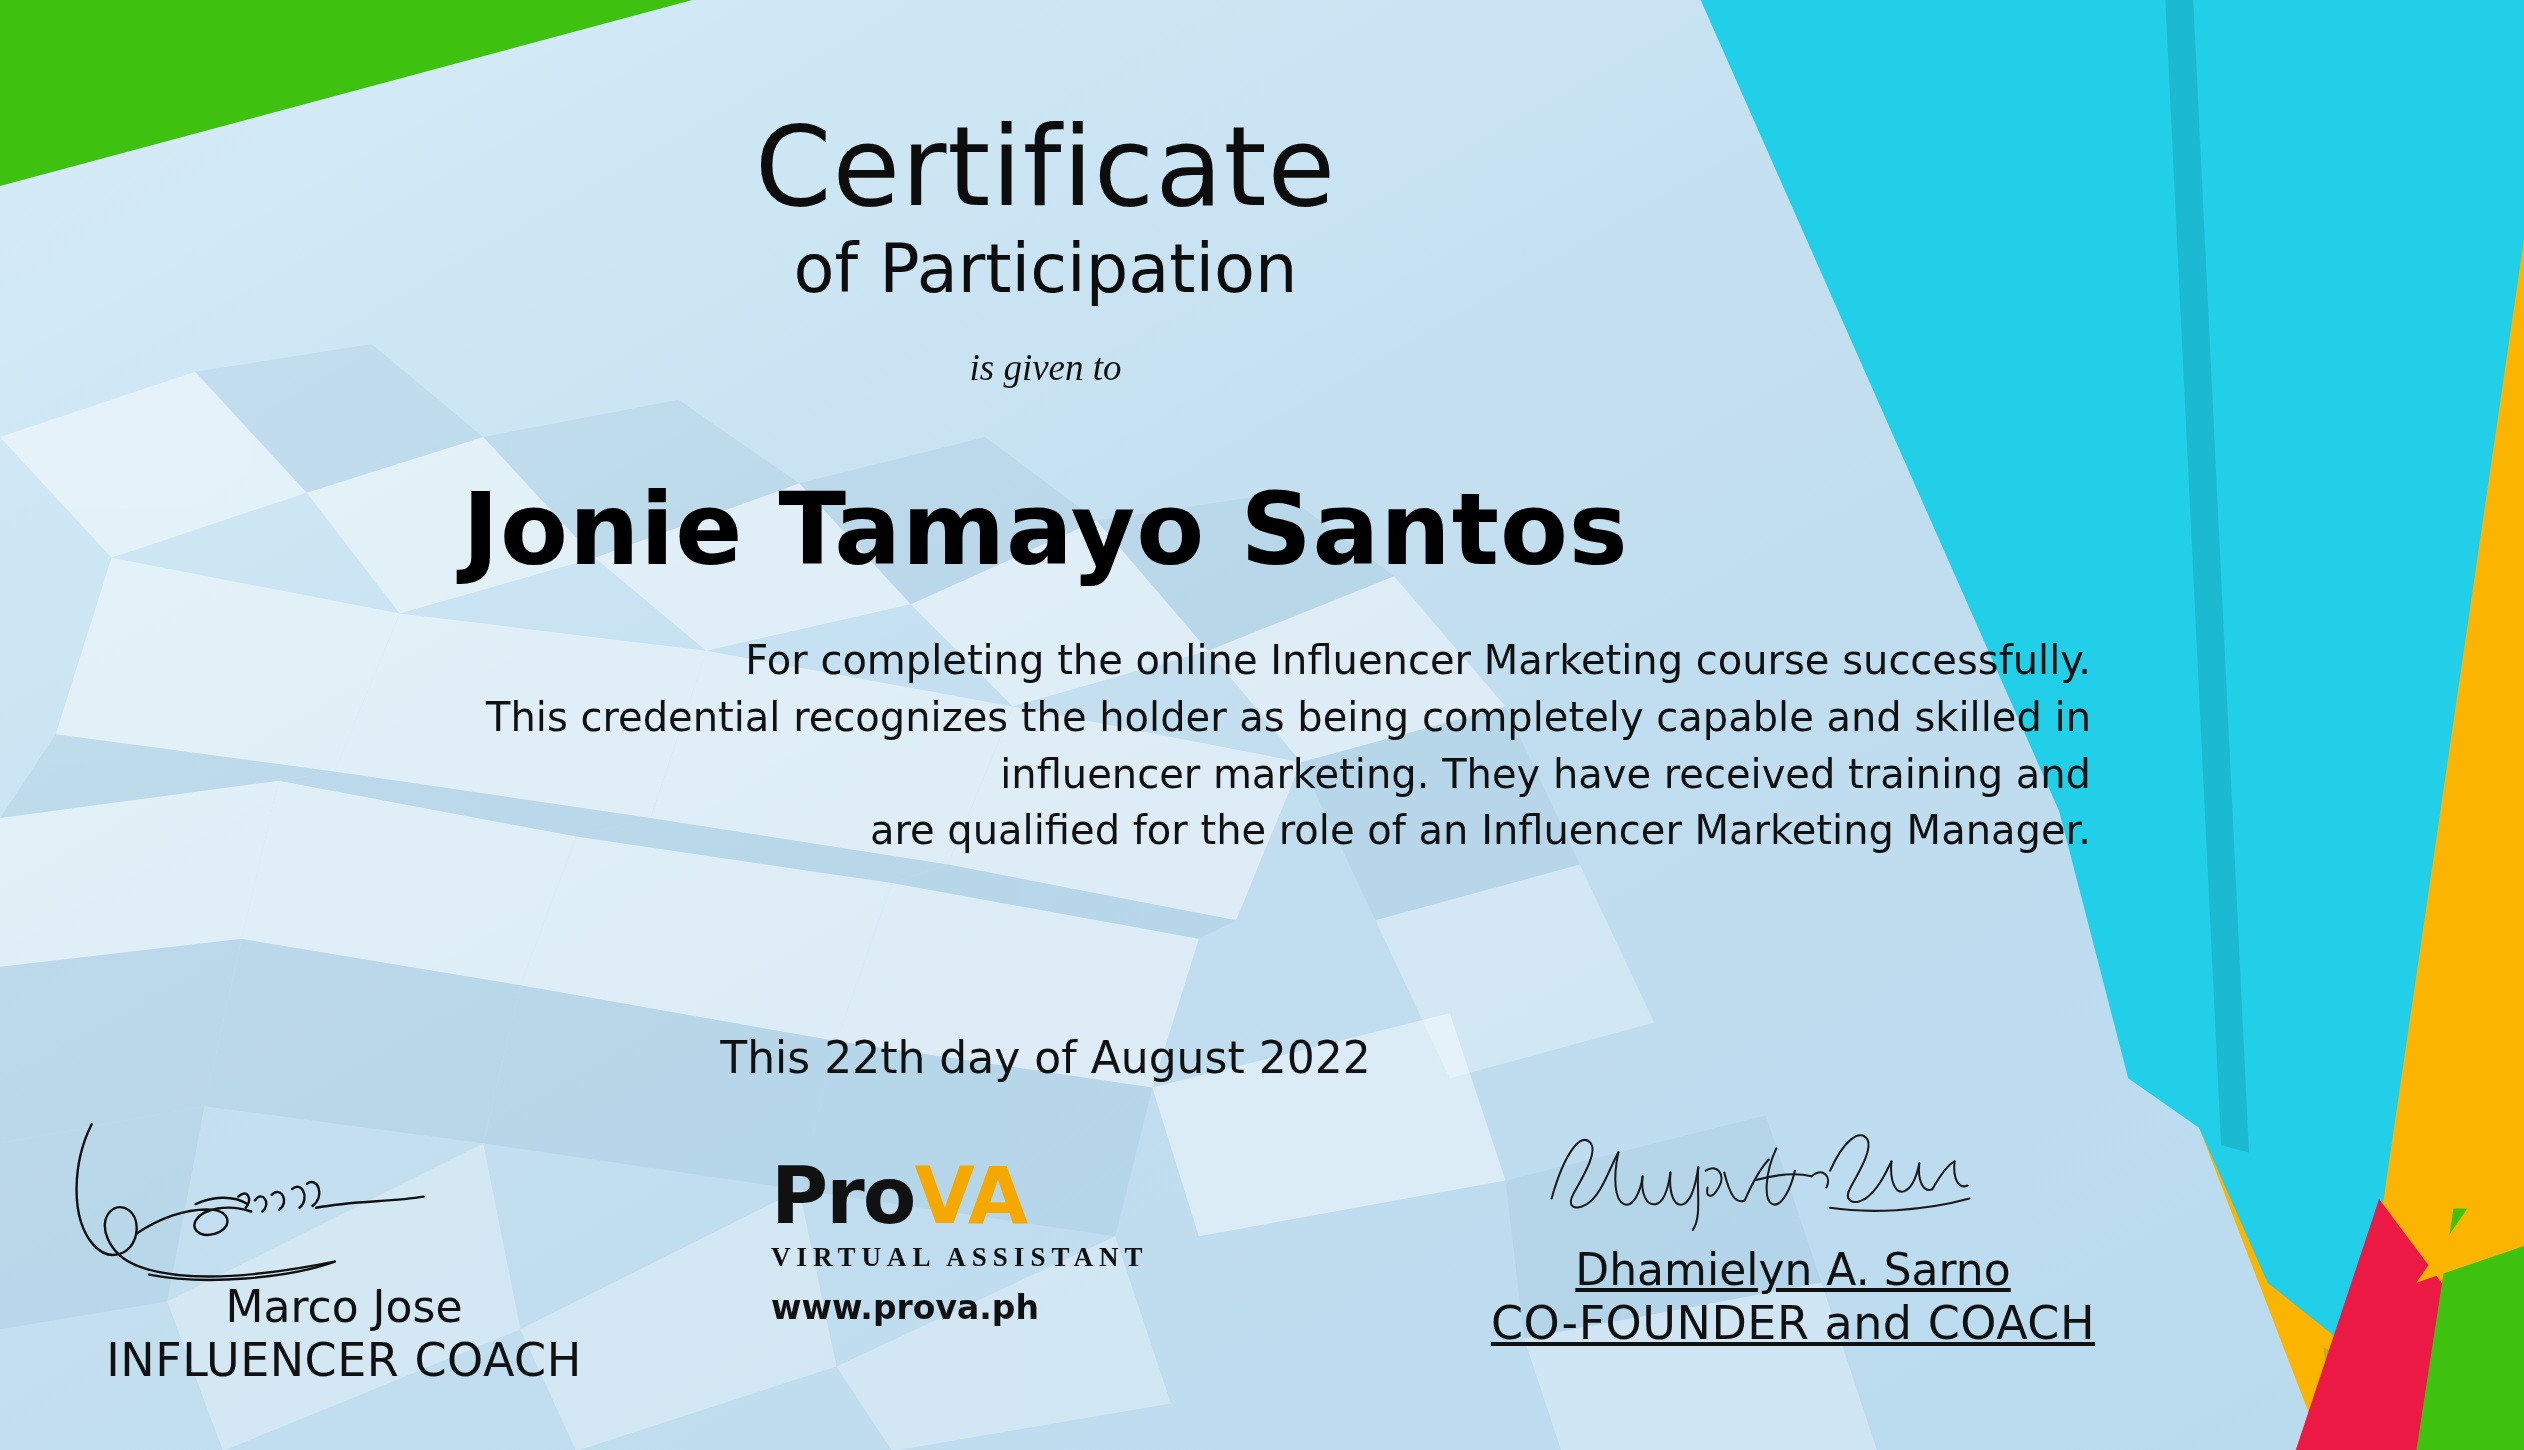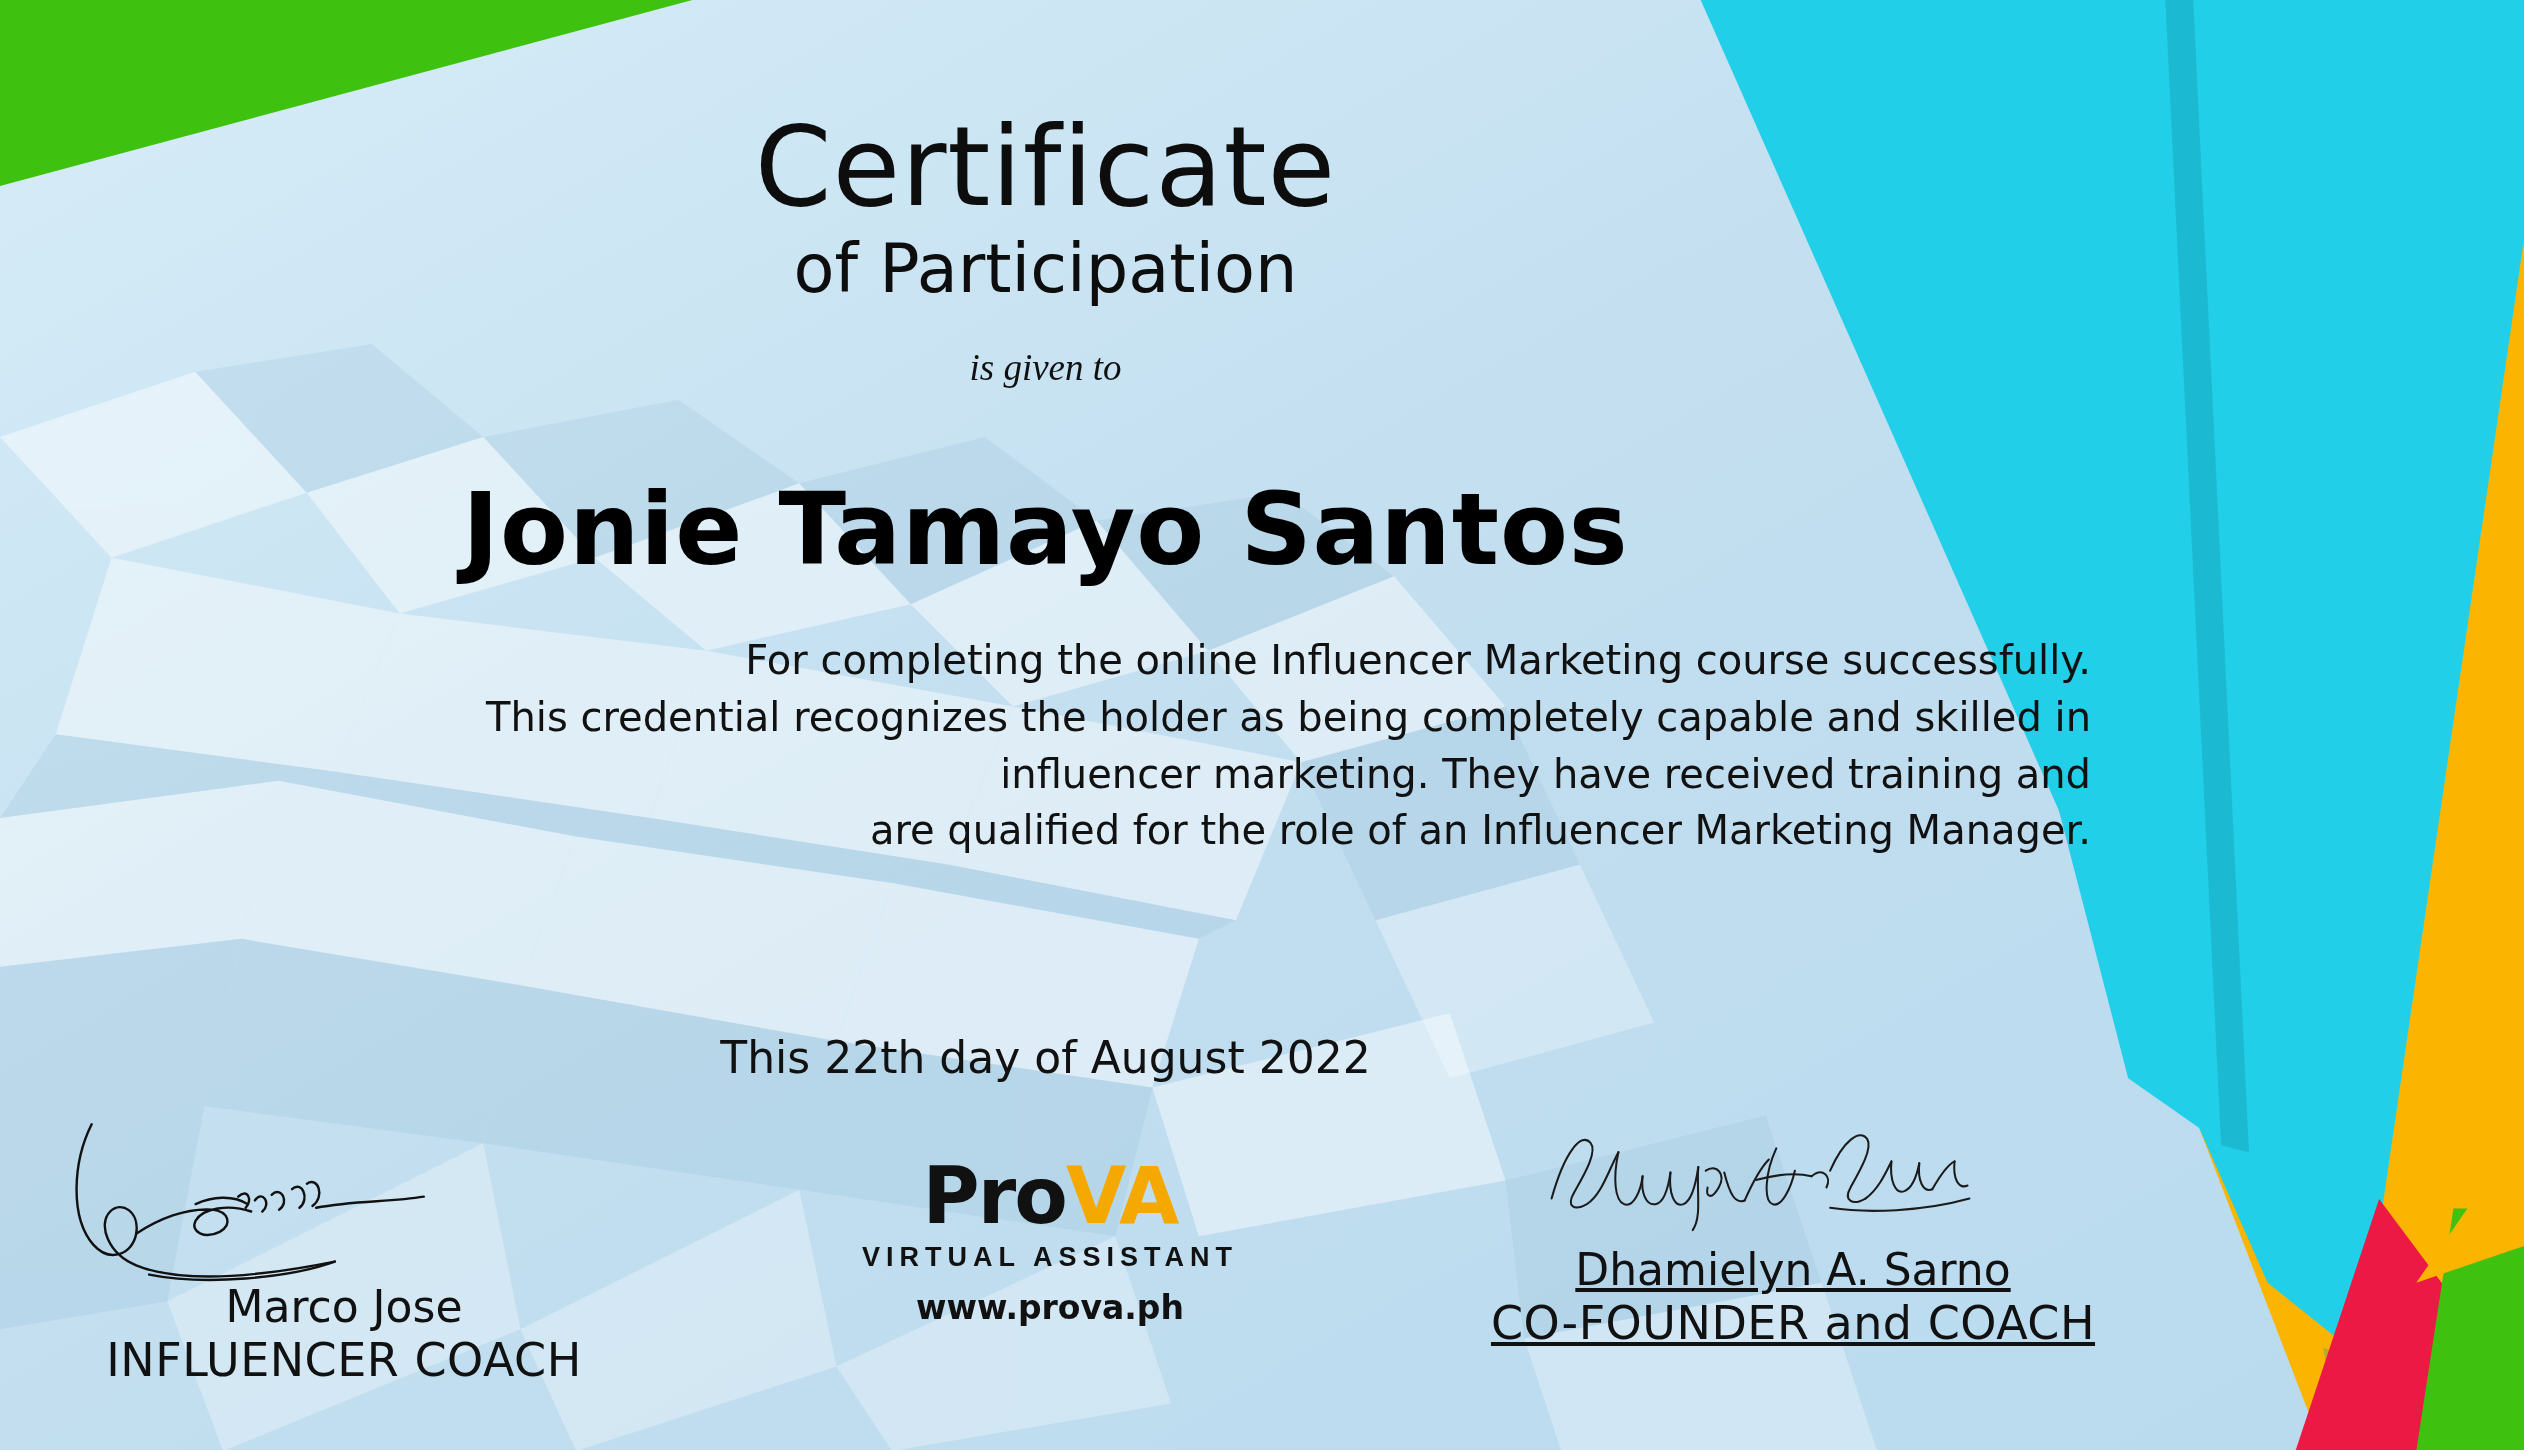--- a/index.html
+++ b/index.html
@@ -133,39 +133,38 @@
     display: block;
     margin: 0 auto;
   }
 
   
   .logo {
     position: absolute;
     left: 771px;
     top: 1157px;
     width: 558px;
-    text-align: center;
   }
   .logo-word {
     font-size: 78px;
     font-weight: 800;
     font-family: "DejaVu Sans", sans-serif;
     letter-spacing: -1.9px;
     line-height: 1;
     color: #111;
     position: relative;
     display: inline-block;
   }
   .logo-va { color: #f5a800; }
   .logo-tag {
     margin-top: 7.4px;
     font-size: 27px;
     letter-spacing: 6px;
     font-weight: 700;
-    font-family: Liberation Sans, sans-serif;
+    font-family: Liberation Serif, serif;
     color: #111;
   }
   .logo-url {
     margin-top: 15px;
     font-size: 33px;
     font-weight: 700;
     font-family: "DejaVu Sans", sans-serif;
     color: #111;
   }
 </style>

